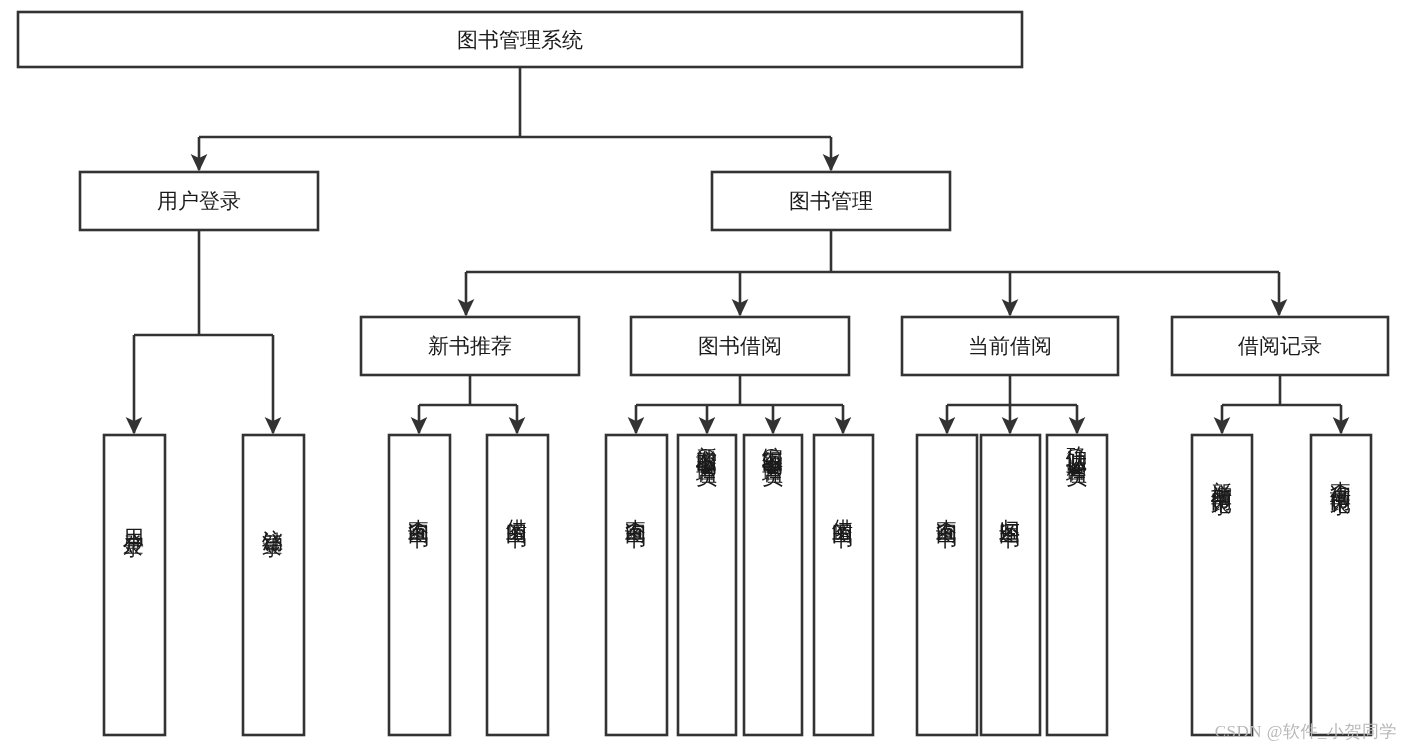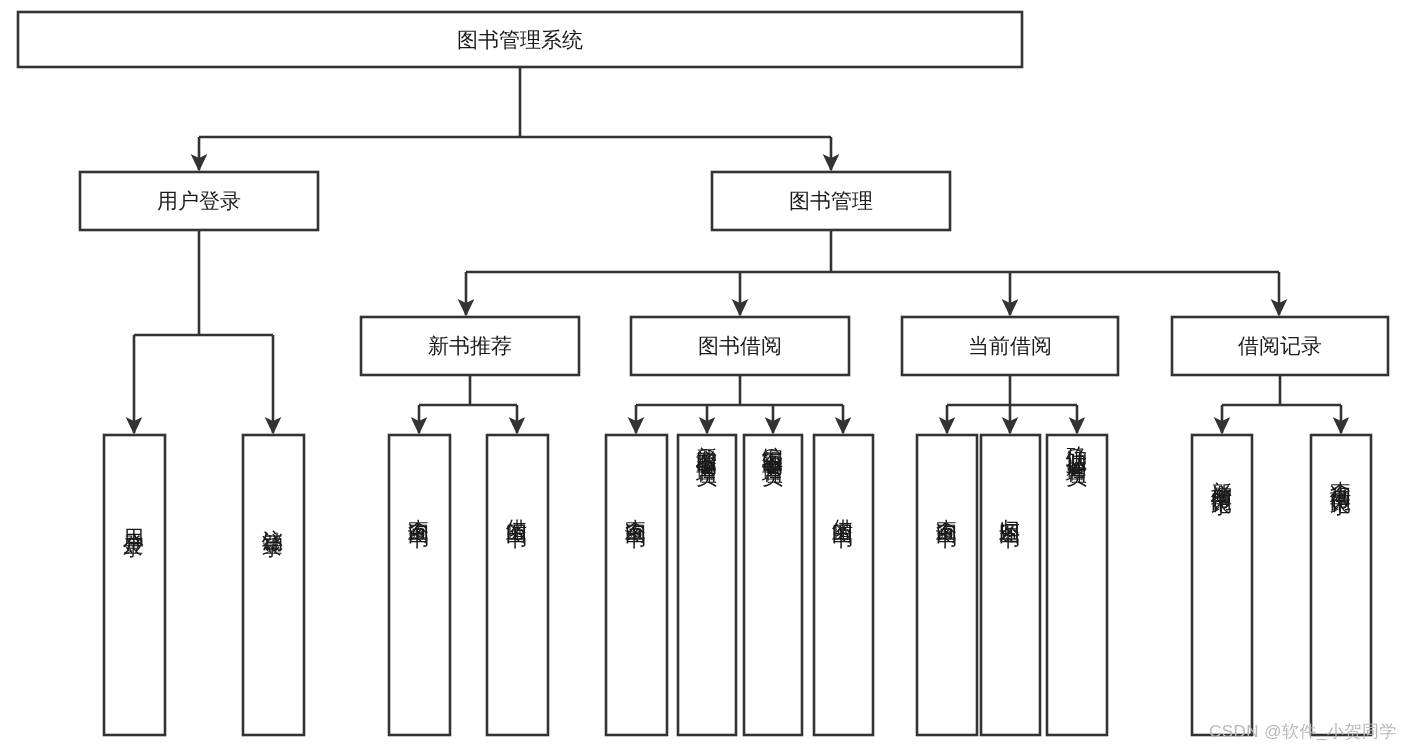--- a/index.html
+++ b/index.html
@@ -51,21 +51,21 @@
     stroke-linecap: butt;
   }
   .arrow-head {
     fill: #333333;
     stroke: none;
   }
   .watermark {
     position: absolute;
     right: 8px;
     bottom: 4px;
-    font-family: Liberation Sans, sans-serif;
+    font-family: Liberation Serif, serif;
     font-size: 17px;
     color: #b8b8b8;
     white-space: nowrap;
     letter-spacing: 0.5px;
   }
 </style>
 </head>
 <body>
 
 <div id="diagram-root">

